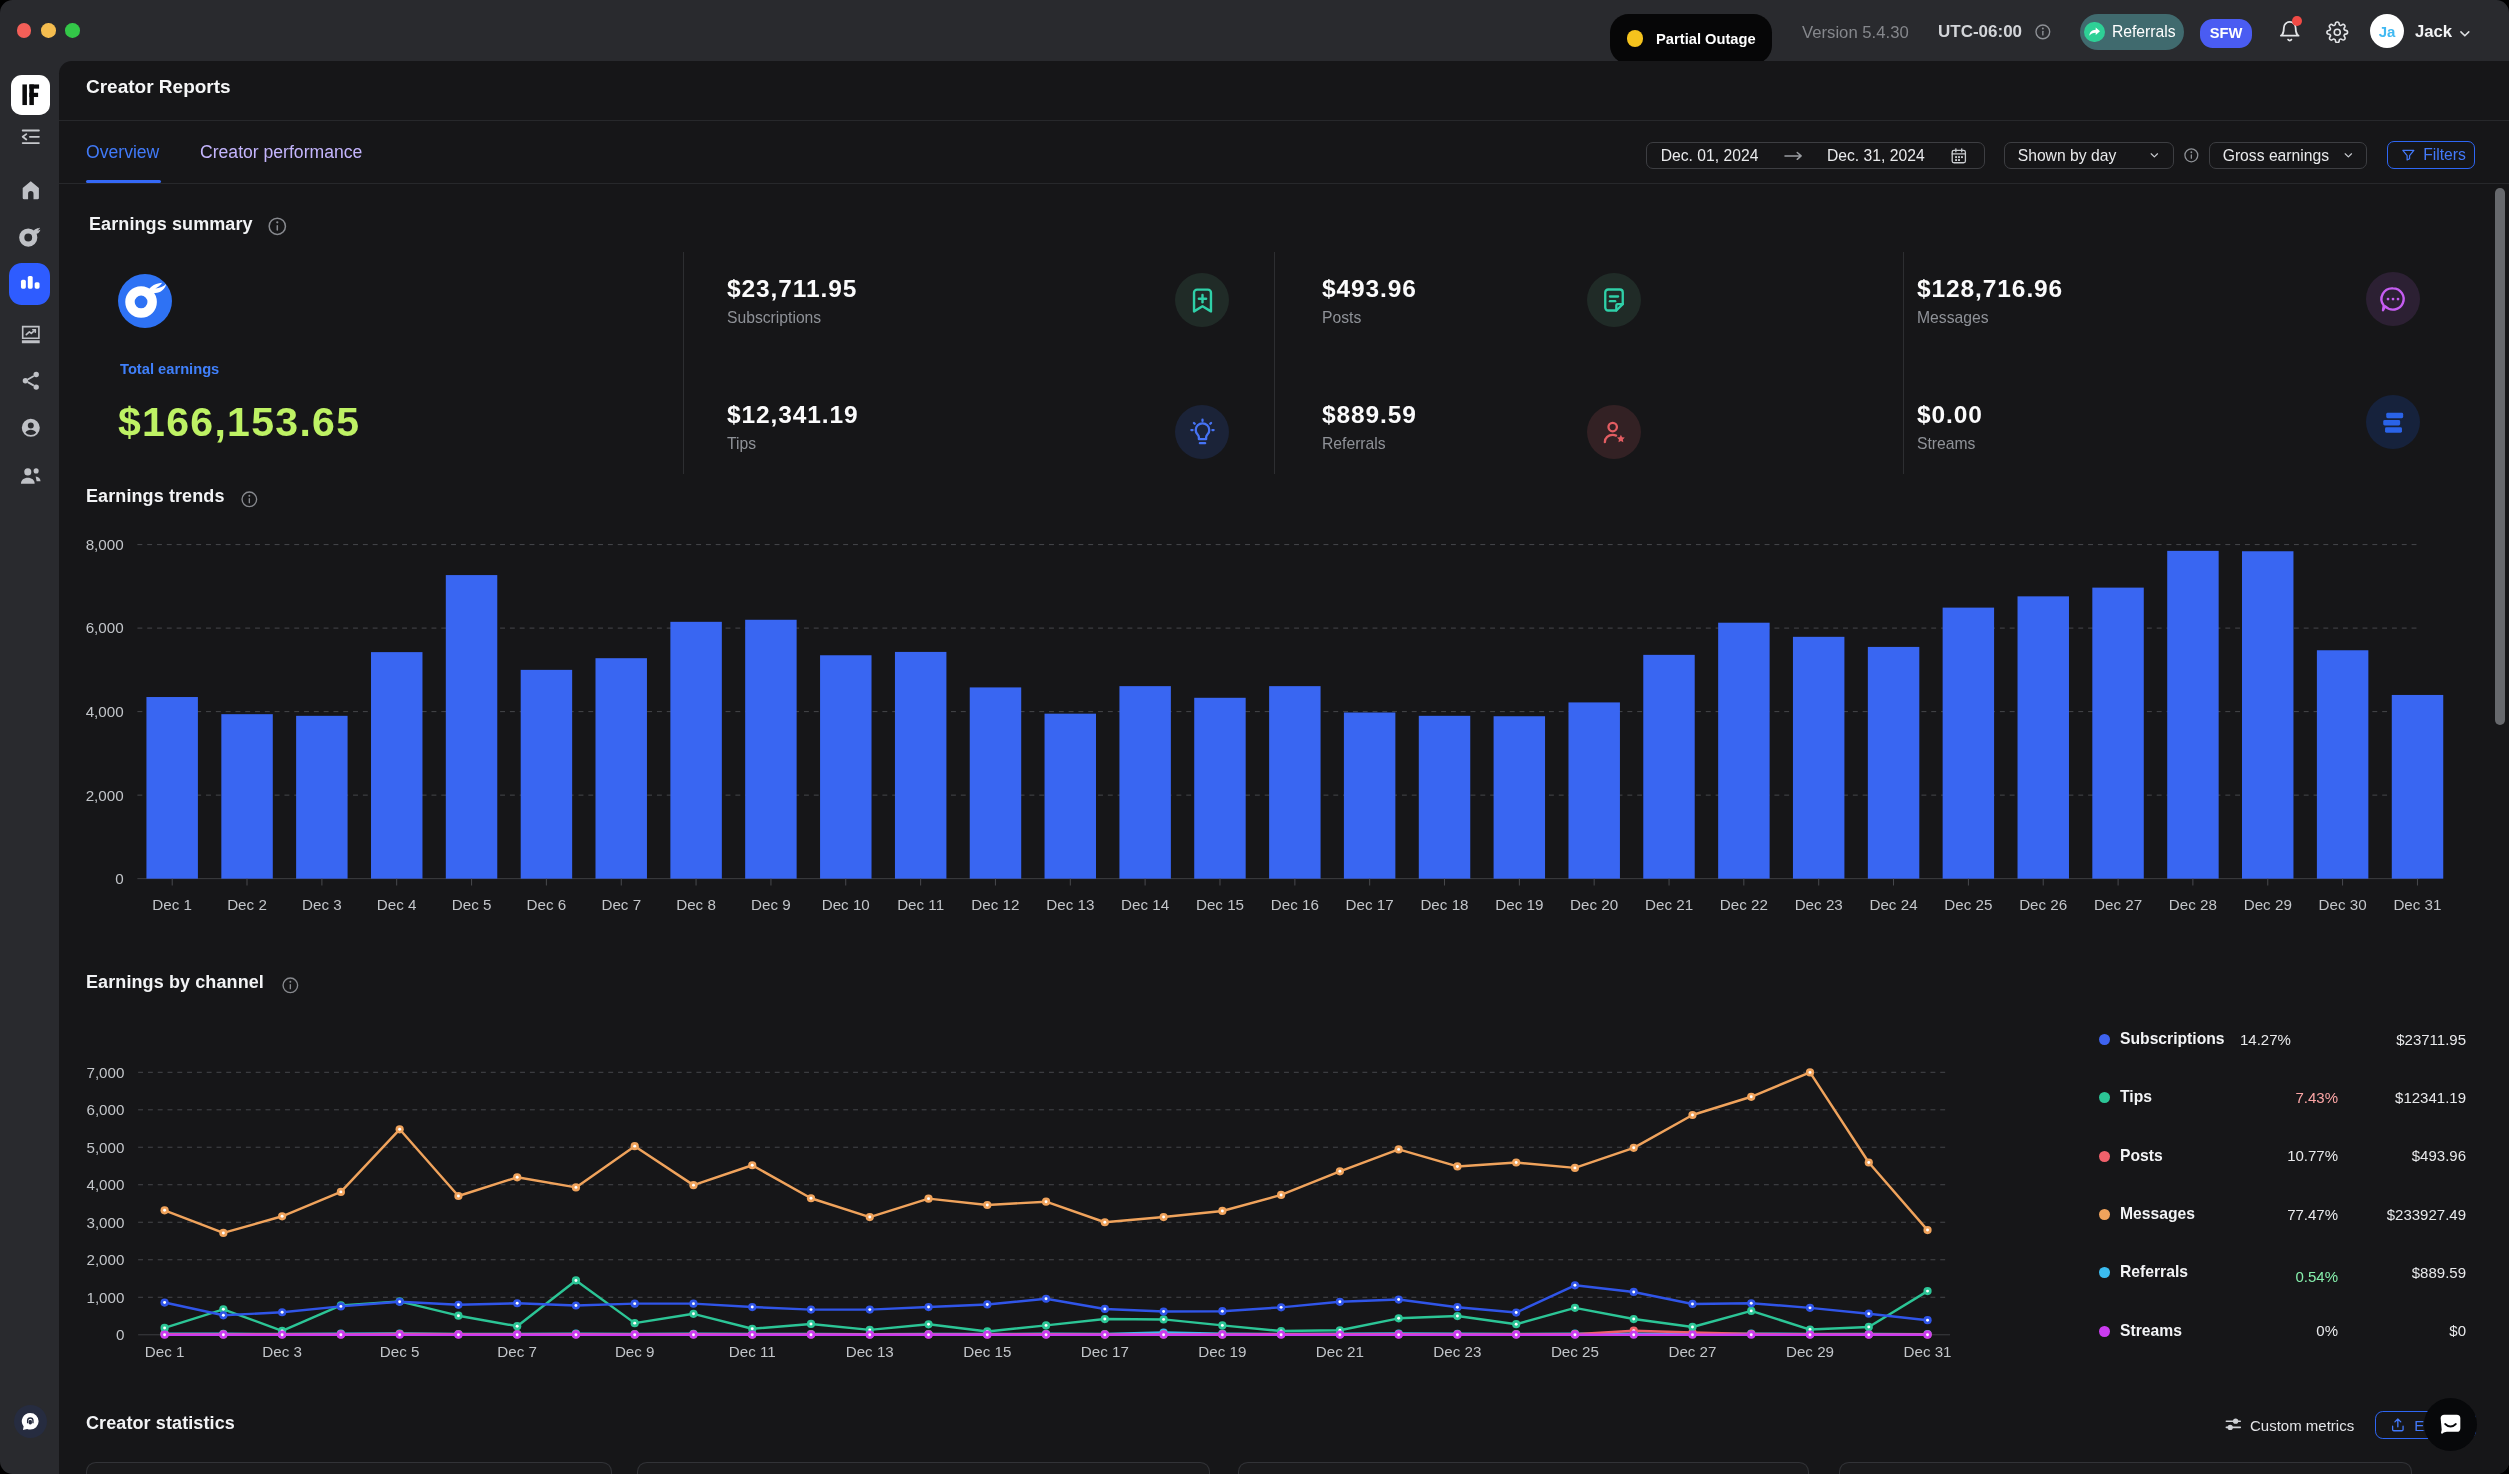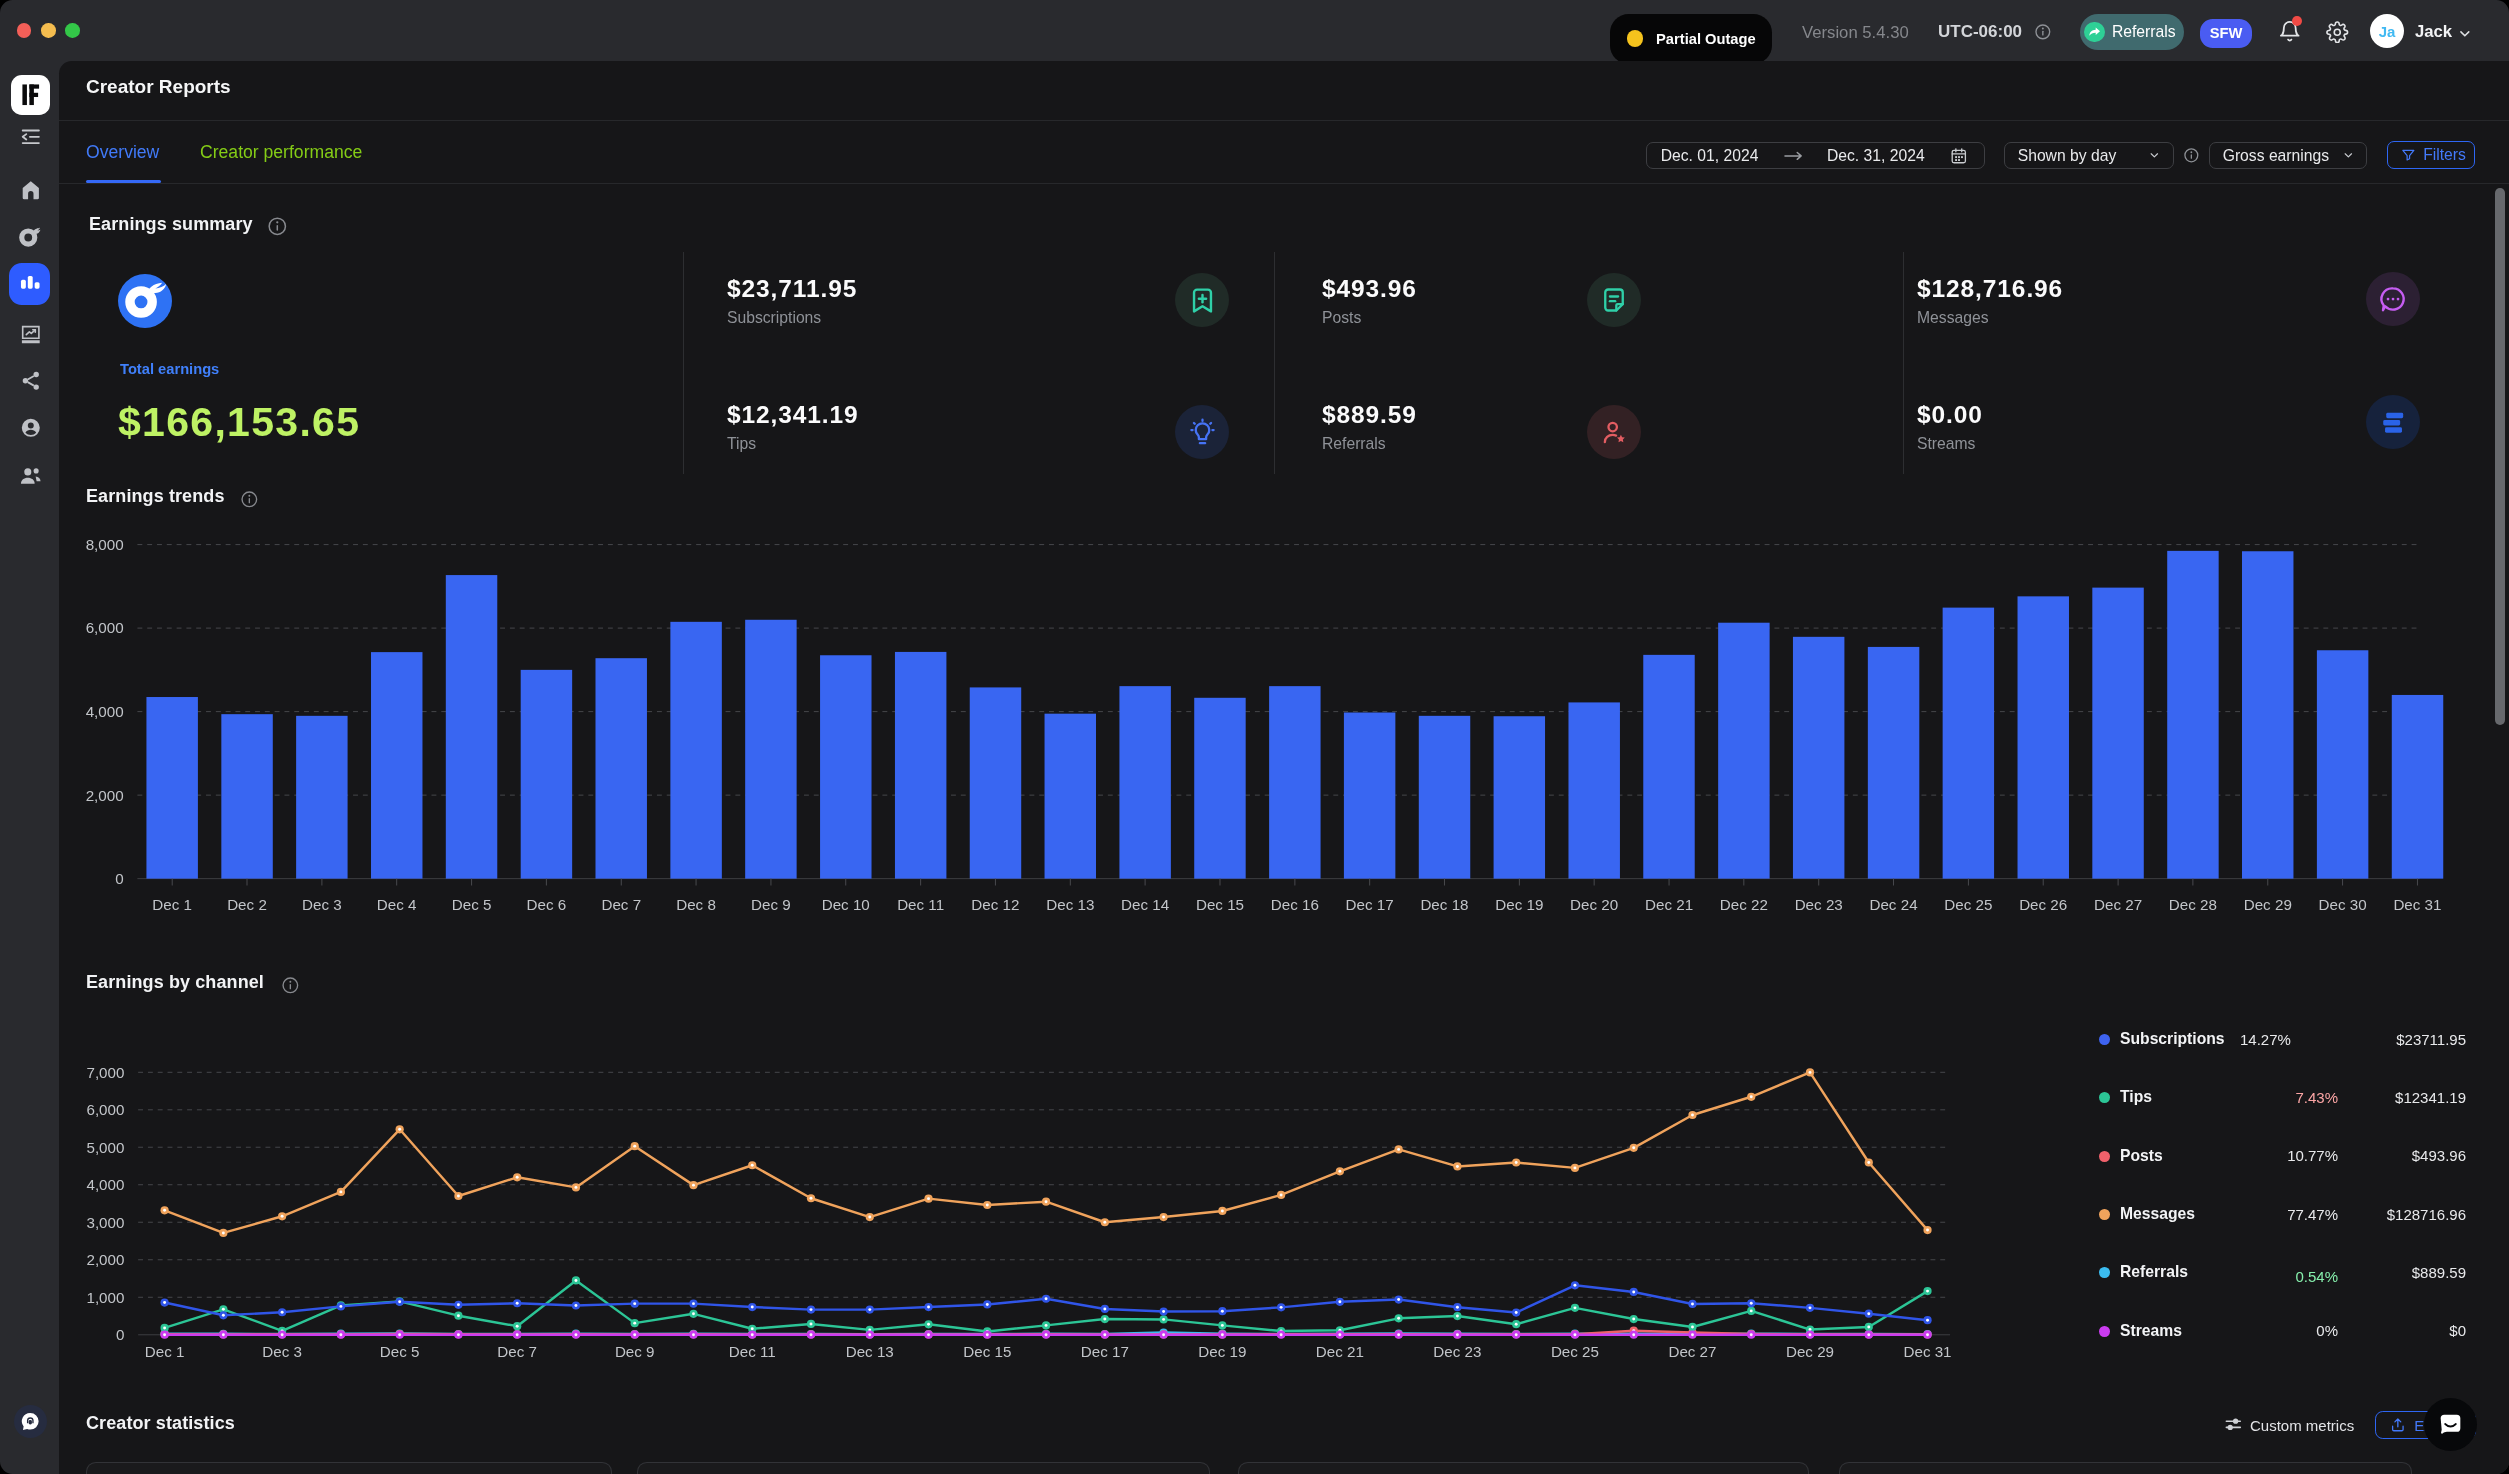--- a/index.html
+++ b/index.html
@@ -108,21 +108,21 @@
       <svg width="20.6" height="20.6" viewBox="0 0 24 24">
         <path d="M12 2.3a9.7 9.7 0 0 1 0 19.4c-1.2 0-2.6-0.25-3.7-0.7L3.4 22l0.85-4A9.7 9.7 0 0 1 12 2.3z" fill="#fff"></path>
         <path d="M8.1 11.2a3.9 3.9 0 0 1 7.8 0v3.1h-1.6v-3.1a2.3 2.3 0 0 0-4.6 0v3.1H8.1z" fill="#262c40"></path>
         <rect x="10.1" y="10.4" width="3.8" height="5.3" rx="1.7" fill="#262c40"></rect>
       </svg>
     </div>
 <div class="content"></div>
 <div class="abs" style="left:86px;top:76px;font-size:19px;font-weight:bold;color:#f5f6f7;">Creator Reports</div>
 <div class="hr" style="left:59px;top:120px;width:2450px;"></div>
 <div class="abs" style="left:86px;top:142px;font-size:17.6px;font-weight:500;color:#417af8;">Overview</div>
-<div class="abs" style="left:200px;top:142px;font-size:17.6px;font-weight:500;color:#84cc16;">Creator performance</div>
+<div class="abs" style="left:200px;top:142px;font-size:17.6px;font-weight:500;color:#c4b5fd;">Creator performance</div>
 <div class="abs" style="left:86px;top:180px;width:75px;height:3.4px;background:#3569f6;border-radius:2px;"></div>
 <div class="hr" style="left:59px;top:183px;width:2450px;"></div>
 <div class="box" style="left:1646px;top:142px;width:339px;height:27.4px;">
       <span style="margin-left:13.7px;">Dec. 01, 2024</span>
       <svg style="margin-left:25.5px;" width="19.6" height="11.8" viewBox="0 0 20 12" fill="none" stroke="#9a9da1" stroke-width="1.5" stroke-linecap="round" stroke-linejoin="round">
         <path d="M1 6h16M13.5 2.5L17.5 6l-4 3.5"></path>
       </svg>
       <span style="margin-left:23.5px;">Dec. 31, 2024</span>
       <svg style="margin-left:25.5px;" width="17.6" height="17.6" viewBox="0 0 24 24" fill="none" stroke="#c9ccd0" stroke-width="1.8" stroke-linecap="round">
         <rect x="3" y="4.5" width="18" height="17" rx="2.5"></rect>
@@ -768,21 +768,21 @@
 <div class="abs" style="left:2120px;top:1088px;font-size:15.7px;font-weight:bold;color:#f3f4f6;">Tips</div>
 <div class="abs" style="left:2240px;top:1089px;width:98px;text-align:right;font-size:15px;color:#fca5a5;">7.43%</div>
 <div class="abs" style="left:2347px;top:1089px;width:119px;text-align:right;font-size:15px;color:#e8e9eb;">$12341.19</div>
 <div class="abs" style="left:2099px;top:1151px;width:10.8px;height:10.8px;border-radius:50%;background:#f0616b;"></div>
 <div class="abs" style="left:2120px;top:1147px;font-size:15.7px;font-weight:bold;color:#f3f4f6;">Posts</div>
 <div class="abs" style="left:2240px;top:1147px;width:98px;text-align:right;font-size:15px;color:#e8e9eb;">10.77%</div>
 <div class="abs" style="left:2347px;top:1147px;width:119px;text-align:right;font-size:15px;color:#e8e9eb;">$493.96</div>
 <div class="abs" style="left:2099px;top:1209px;width:10.8px;height:10.8px;border-radius:50%;background:#f0a35c;"></div>
 <div class="abs" style="left:2120px;top:1205px;font-size:15.7px;font-weight:bold;color:#f3f4f6;">Messages</div>
 <div class="abs" style="left:2240px;top:1206px;width:98px;text-align:right;font-size:15px;color:#e8e9eb;">77.47%</div>
-<div class="abs" style="left:2347px;top:1206px;width:119px;text-align:right;font-size:15px;color:#e8e9eb;">$128716.96</div>
+<div class="abs" style="left:2347px;top:1206px;width:119px;text-align:right;font-size:15px;color:#e8e9eb;">$233927.49</div>
 <div class="abs" style="left:2099px;top:1267px;width:10.8px;height:10.8px;border-radius:50%;background:#3bbcf0;"></div>
 <div class="abs" style="left:2120px;top:1263px;font-size:15.7px;font-weight:bold;color:#f3f4f6;">Referrals</div>
 <div class="abs" style="left:2240px;top:1268px;width:98px;text-align:right;font-size:15px;color:#86efac;">0.54%</div>
 <div class="abs" style="left:2347px;top:1264px;width:119px;text-align:right;font-size:15px;color:#e8e9eb;">$889.59</div>
 <div class="abs" style="left:2099px;top:1326px;width:10.8px;height:10.8px;border-radius:50%;background:#cb3cf0;"></div>
 <div class="abs" style="left:2120px;top:1322px;font-size:15.7px;font-weight:bold;color:#f3f4f6;">Streams</div>
 <div class="abs" style="left:2240px;top:1322px;width:98px;text-align:right;font-size:15px;color:#e8e9eb;">0%</div>
 <div class="abs" style="left:2347px;top:1322px;width:119px;text-align:right;font-size:15px;color:#e8e9eb;">$0</div>
 <div class="sect" style="left:86px;top:1413px;">Creator statistics</div>
 <svg class="abs" style="left:2224px;top:1415px;" width="18.6" height="18.6" viewBox="0 0 24 24" fill="none" stroke="#cfd2d6" stroke-width="2" stroke-linecap="round">

